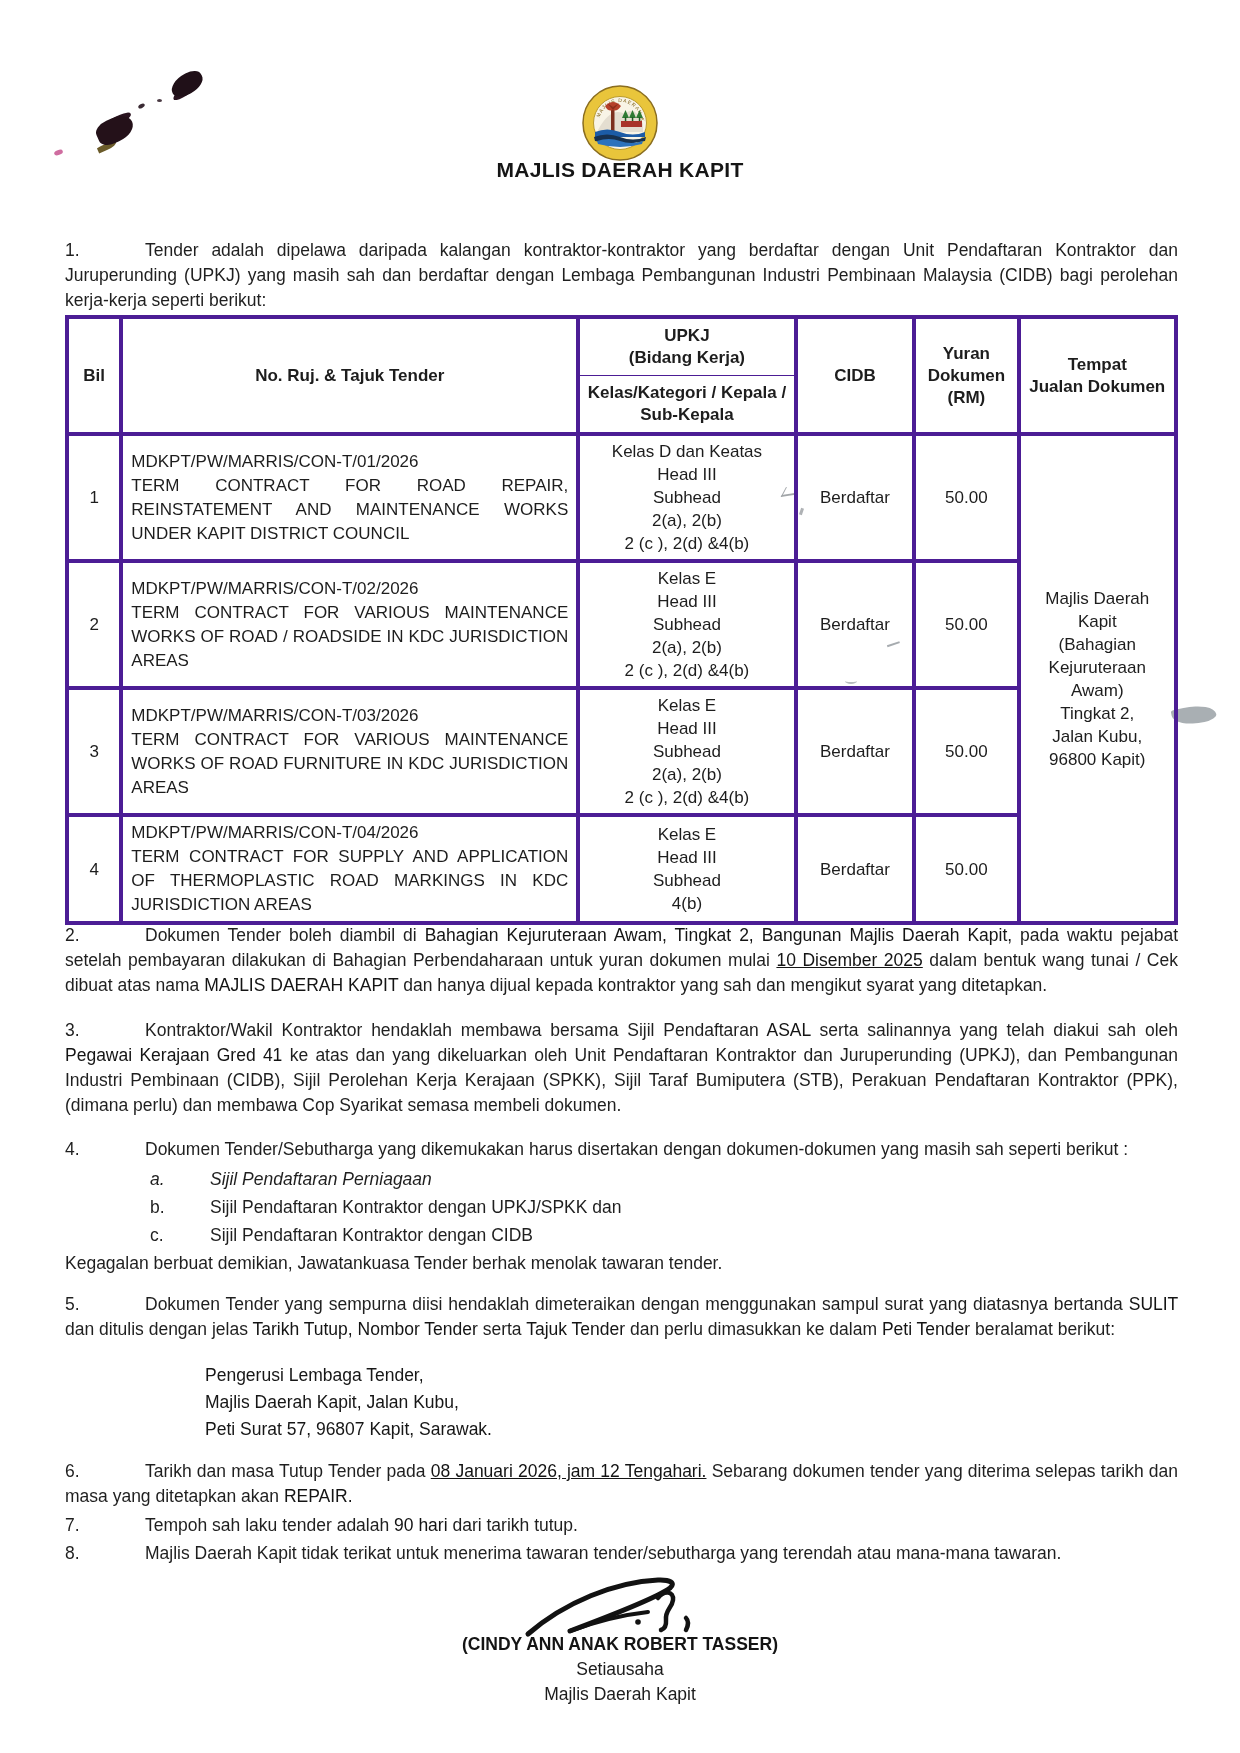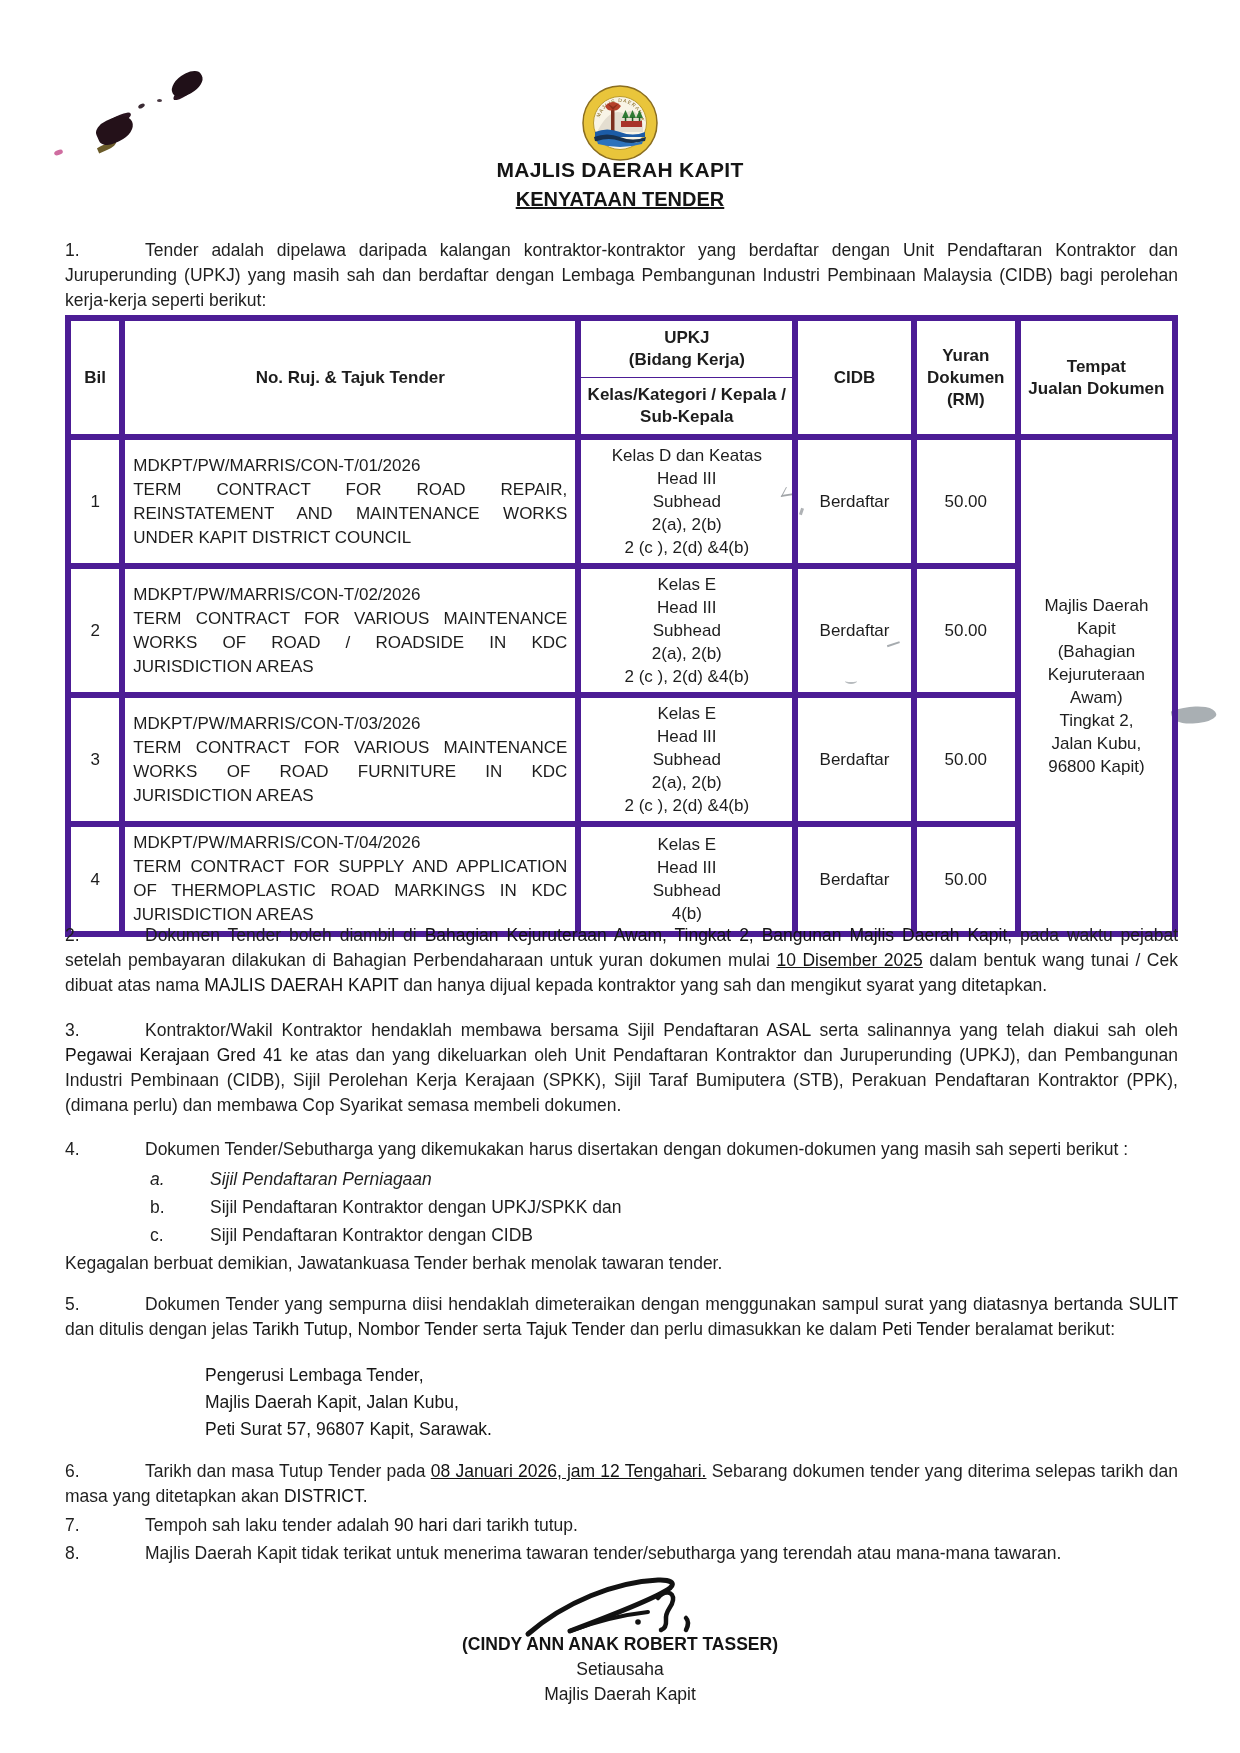--- a/index.html
+++ b/index.html
@@ -32,21 +32,21 @@
   .doc-title{position:absolute;left:0;top:188px;width:1240px;text-align:center;font-size:20px;font-weight:bold;text-decoration:underline;color:#151515;}
 
   
   .content{position:absolute;left:65px;top:0;width:1113px;font-size:17.5px;line-height:25px;color:#1f1f1f;}
   .num-para{position:absolute;left:0;width:1113px;text-align:justify;}
   .pnum{display:inline-block;width:80px;font-weight:normal;}
   .rich b{font-weight:normal;color:#141414;}
 
   
   table.tender{position:absolute;left:0;top:315px;width:1113px;border-collapse:collapse;table-layout:fixed;font-size:17px;color:#1d1d1d;}
-  table.tender th, table.tender td{border:6px solid #4c1d95;padding:4px 8px;vertical-align:middle;}
+  table.tender th, table.tender td{border:4px solid #4c1d95;padding:4px 8px;vertical-align:middle;}
   table.tender th{font-weight:bold;text-align:center;line-height:22px;padding:6px 4px;}
   td.c-bil{text-align:center;}
   td.c-ref{padding:6px 10px;line-height:24px;border-radius:21px;}
   .ref-no{display:block;text-align:left;}
   .ref-title{display:block;text-align:justify;}
   td.c-upkj, td.c-cidb, td.c-yuran, td.c-tempat{text-align:center;line-height:23px;}
   .preline{white-space:pre-line;}
 
   
   .sublist-item{position:absolute;width:1000px;}
@@ -101,21 +101,20 @@
         <rect x="50.8" y="33" width="1.5" height="4"></rect>
         <rect x="57.8" y="33" width="1.5" height="4"></rect>
       </g>
       <rect x="40" y="37" width="21" height="6" fill="#a8342a"></rect>
       <path d="M14,48 Q26,43 39,48 T64,48 L64,53 L14,53 Z" fill="#1c5ca6"></path>
       <path d="M13,53 Q26,48 39,53 T65,53 L64,57 Q39,63 14,57 Z" fill="#17314f"></path>
       <path d="M16,57 Q28,53 39,57 T62,57 L61,60 Q39,66 17,60 Z" fill="#2b72bd"></path>
     </svg>
   </div>
   <div class="org-name">MAJLIS DAERAH KAPIT</div>
-  <div class="doc-title">KENYATAAN TENDER</div>
 
   <div class="content">
 
     <div class="num-para" style="top:238px;">
       <span class="pnum">1.</span><span class="rich"><span>Tender adalah dipelawa daripada kalangan kontraktor-kontraktor yang berdaftar dengan Unit Pendaftaran Kontraktor dan Juruperunding (UPKJ) yang masih sah dan berdaftar dengan Lembaga Pembangunan Industri Pembinaan Malaysia (CIDB) bagi perolehan kerja-kerja seperti berikut:</span></span>
     </div>
 
     <table class="tender">
       <colgroup>
         <col style="width:4.9%">
@@ -236,21 +235,21 @@
       <span class="pnum">5.</span><span class="rich"><span>Dokumen Tender yang sempurna diisi hendaklah dimeteraikan dengan menggunakan sampul surat yang diatasnya bertanda </span><b>SULIT</b><span> dan ditulis dengan jelas </span><b>Tarikh Tutup, Nombor Tender</b><span> serta </span><b>Tajuk Tender</b><span> dan perlu dimasukkan ke dalam </span><b>Peti Tender</b><span> beralamat berikut:</span></span>
     </div>
 
     <div class="address" style="top:1362px;">
       <div>Pengerusi Lembaga Tender,</div>
       <div>Majlis Daerah Kapit, Jalan Kubu,</div>
       <div>Peti Surat 57, 96807 Kapit, Sarawak.</div>
     </div>
 
     <div class="num-para" style="top:1459px;">
-      <span class="pnum">6.</span><span class="rich"><span>Tarikh dan masa Tutup Tender pada </span><b style="text-decoration: underline;">08 Januari 2026, jam 12 Tengahari.</b><span> Sebarang dokumen tender yang diterima selepas tarikh dan masa yang ditetapkan akan </span><b>DISTRICT.</b></span>
+      <span class="pnum">6.</span><span class="rich"><span>Tarikh dan masa Tutup Tender pada </span><b style="text-decoration: underline;">08 Januari 2026, jam 12 Tengahari.</b><span> Sebarang dokumen tender yang diterima selepas tarikh dan masa yang ditetapkan akan </span><b>REPAIR.</b></span>
     </div>
     <div class="num-para" style="top:1513px;">
       <span class="pnum">7.</span><span class="rich"><span>Tempoh sah laku tender adalah </span><b>90 hari</b><span> dari tarikh tutup.</span></span>
     </div>
     <div class="num-para" style="top:1541px;">
       <span class="pnum">8.</span><span class="rich"><span>Majlis Daerah Kapit tidak terikat untuk menerima tawaran tender/sebutharga yang terendah atau mana-mana tawaran.</span></span>
     </div>
   </div>
 
   <div class="sig-block" style="top:1576px;">

